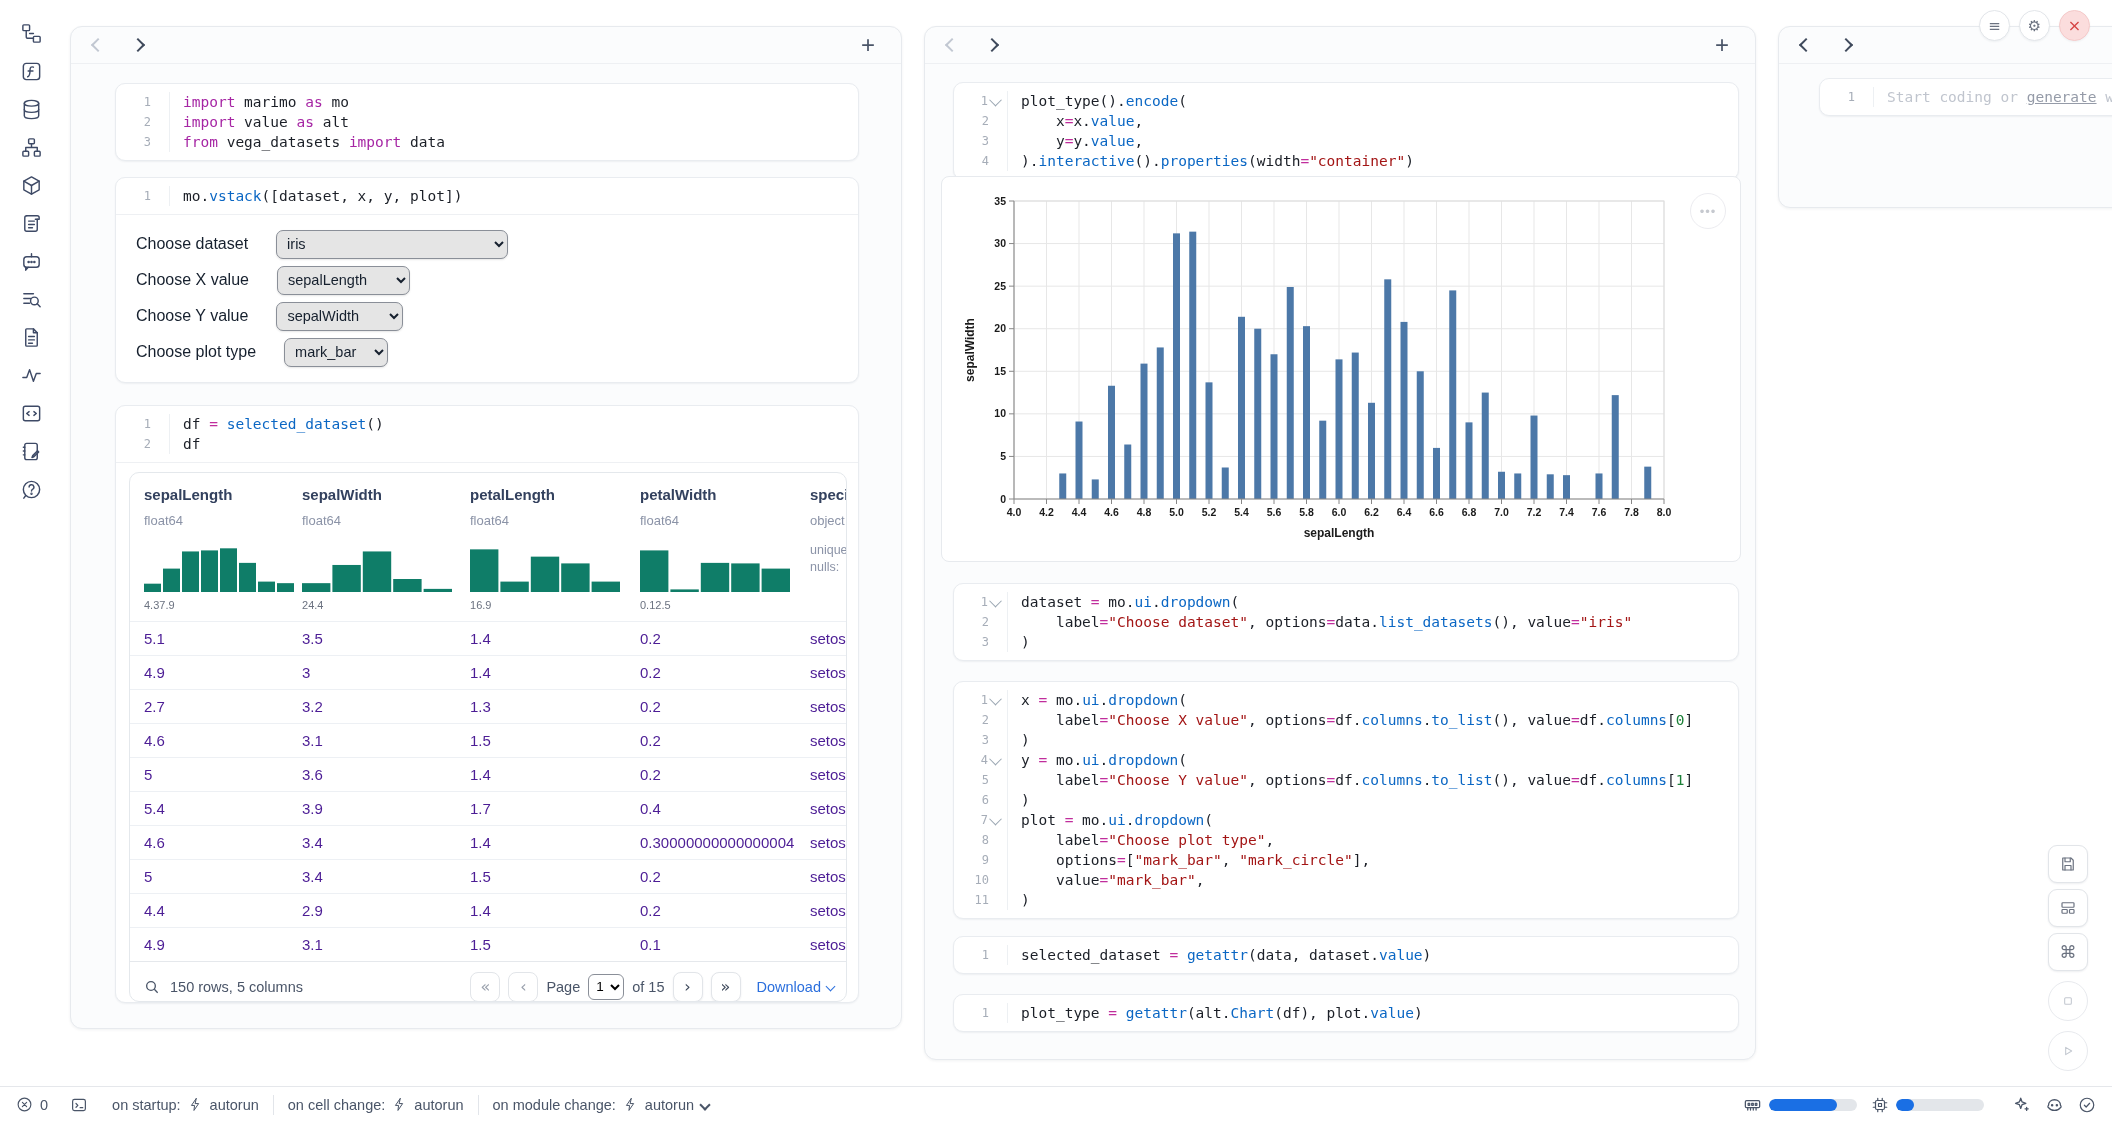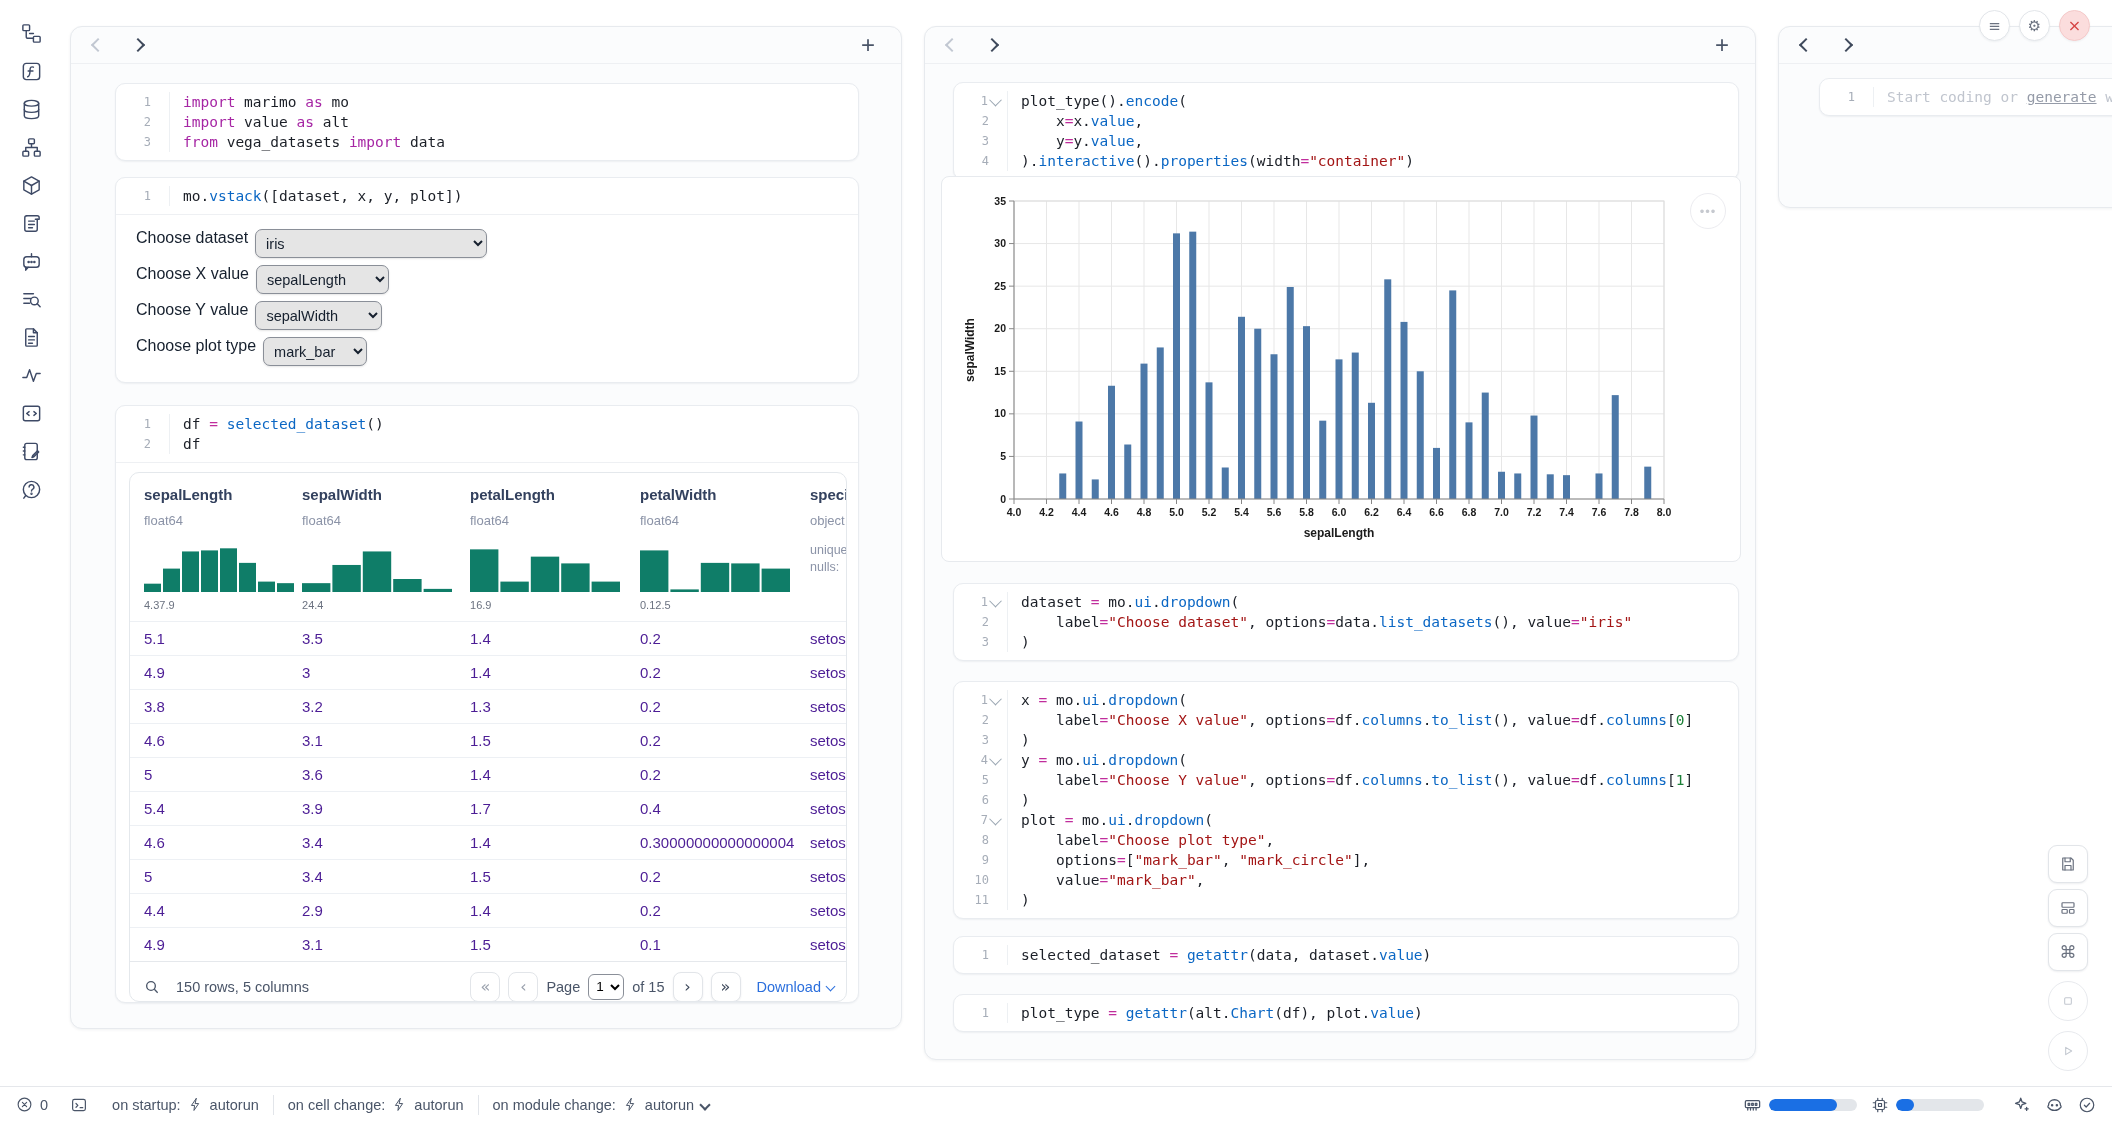--- a/index.html
+++ b/index.html
@@ -31,39 +31,39 @@
   .code-text{padding-left:13px;white-space:pre;color:#1b1f27}
   .tk-k{color:#a626a4}
   .tk-f{color:#0b67c4}
   .tk-s{color:#a31515}
   .tk-o{color:#c02d9c}
   .tk-n{color:#1a7f37}
   .tk-p{color:#1b1f27}
   .divider{border-top:1px solid #eef0f3}
   
   .controls{padding:14px 0 12px 20px}
-  .ctrl-row{display:flex;align-items:flex-start;gap:7px;height:30px;margin-bottom:6px;font-size:16px;color:#16202e}
+  .ctrl-row{display:flex;align-items:center;gap:28px;height:30px;margin-bottom:6px;font-size:16px;color:#16202e}
   .ctrl-row select{
     height:29px;border:1px solid #8a8f98;border-radius:7px;background:#e5e5e5;
     font-family:"Liberation Sans",sans-serif;font-size:14.5px;color:#16202e;padding:0 6px;
     box-shadow:0 1px 2px rgba(0,0,0,.10);
   }
   .sel-dataset{width:232px}.sel-x{width:133px}.sel-y{width:127px}.sel-plot{width:104px}
   
   .dtable{position:absolute;background:#fff;border:1px solid #e4e8ec;border-radius:10px;overflow:hidden}
   .tgrid{display:grid;grid-template-columns:158px 168px 170px 170px 1fr;padding-left:14px}
   .thead{padding-top:13px;padding-bottom:10px}
   .col-name{font-weight:700;color:#33415e;font-size:15px;white-space:nowrap}
   .col-dtype{color:#8b93a7;font-size:13px;margin-top:10px;white-space:nowrap}
   .col-hist{margin-top:10px}
   .col-range{width:150px;display:flex;color:#6b7280;font-size:11px;margin-top:3px}
   .col-meta{color:#8b93a7;font-size:12.5px;margin-top:14px;line-height:17px;white-space:nowrap}
   .trow{height:33px;border-top:1px solid #edf0f4;align-items:center;font-size:15px;color:#4c1d95}
   .trow span{white-space:nowrap;overflow:hidden}
-  .tfoot{height:49px;border-top:1px solid #e5e8ec;display:flex;align-items:center;padding:0 12px 0 14px;gap:16px;font-size:14.5px;color:#4a5568}
+  .tfoot{height:49px;border-top:1px solid #e5e8ec;display:flex;align-items:center;padding:0 12px 0 14px;gap:10px;font-size:14.5px;color:#4a5568}
   .pager{margin-left:auto;display:flex;align-items:center;gap:8px}
   .pg-btn{width:30px;height:30px;border:1px solid #e2e5e9;border-radius:8px;background:#fff;box-shadow:0 1px 2px rgba(25,39,68,.08);font-size:16px;color:#3f4a5c;cursor:pointer;display:flex;align-items:center;justify-content:center;font-family:"DejaVu Sans",sans-serif}
   .pg-btn.dim{color:#9aa1ad;box-shadow:none}
   .pager select{height:26px;border:1px solid #8a8f98;border-radius:6px;background:#fff;font-size:13.5px;padding:0 3px}
   .download{color:#2b6fdd;display:flex;align-items:center;gap:6px;cursor:pointer;margin-left:8px}
   .download .chev{width:6px;height:6px;border-color:#2b6fdd;border-width:1.5px}
   
   .chart-box{position:absolute;background:#fff;border:1px solid #e7eaee;border-radius:8px}
   .chart-opts{position:absolute;right:14px;top:16px;width:36px;height:36px;border-radius:50%;border:1px solid #ececf0;background:#fff;color:#c6c9cf;font-size:13px;letter-spacing:1px;display:flex;align-items:center;justify-content:center;cursor:pointer}
   
@@ -352,21 +352,21 @@
             <span>setosa</span>
           </div>
           <div class="tgrid trow">
             <span>4.9</span>
             <span>3</span>
             <span>1.4</span>
             <span>0.2</span>
             <span>setosa</span>
           </div>
           <div class="tgrid trow">
-            <span>3.8</span>
+            <span>2.7</span>
             <span>3.2</span>
             <span>1.3</span>
             <span>0.2</span>
             <span>setosa</span>
           </div>
           <div class="tgrid trow">
             <span>4.6</span>
             <span>3.1</span>
             <span>1.5</span>
             <span>0.2</span>

